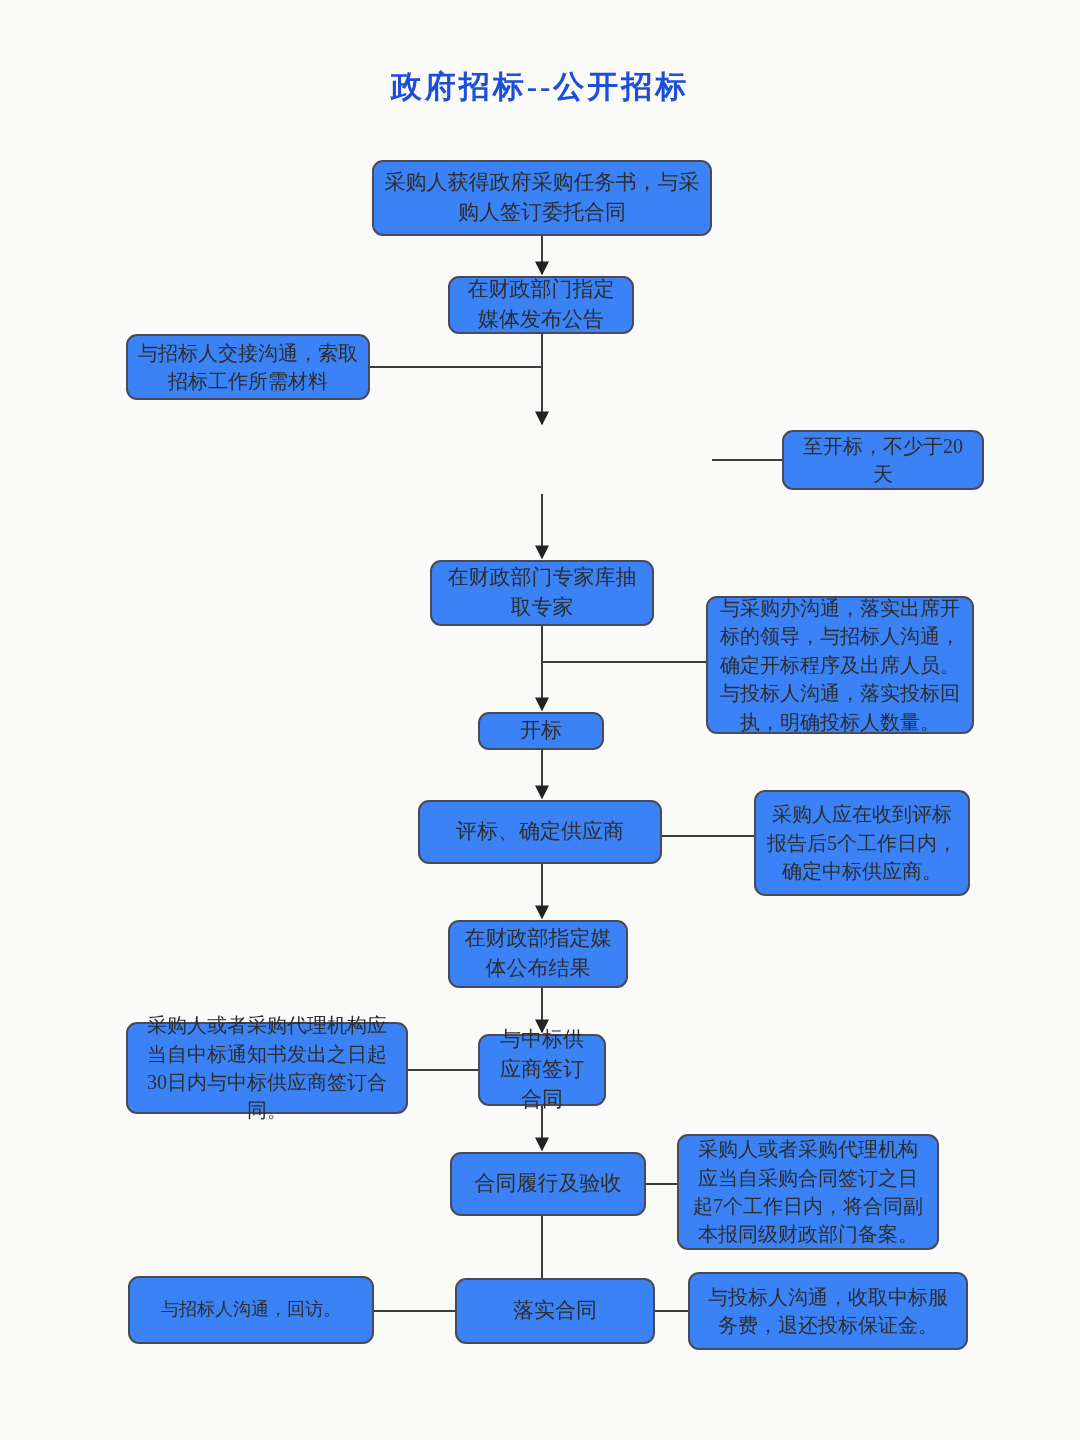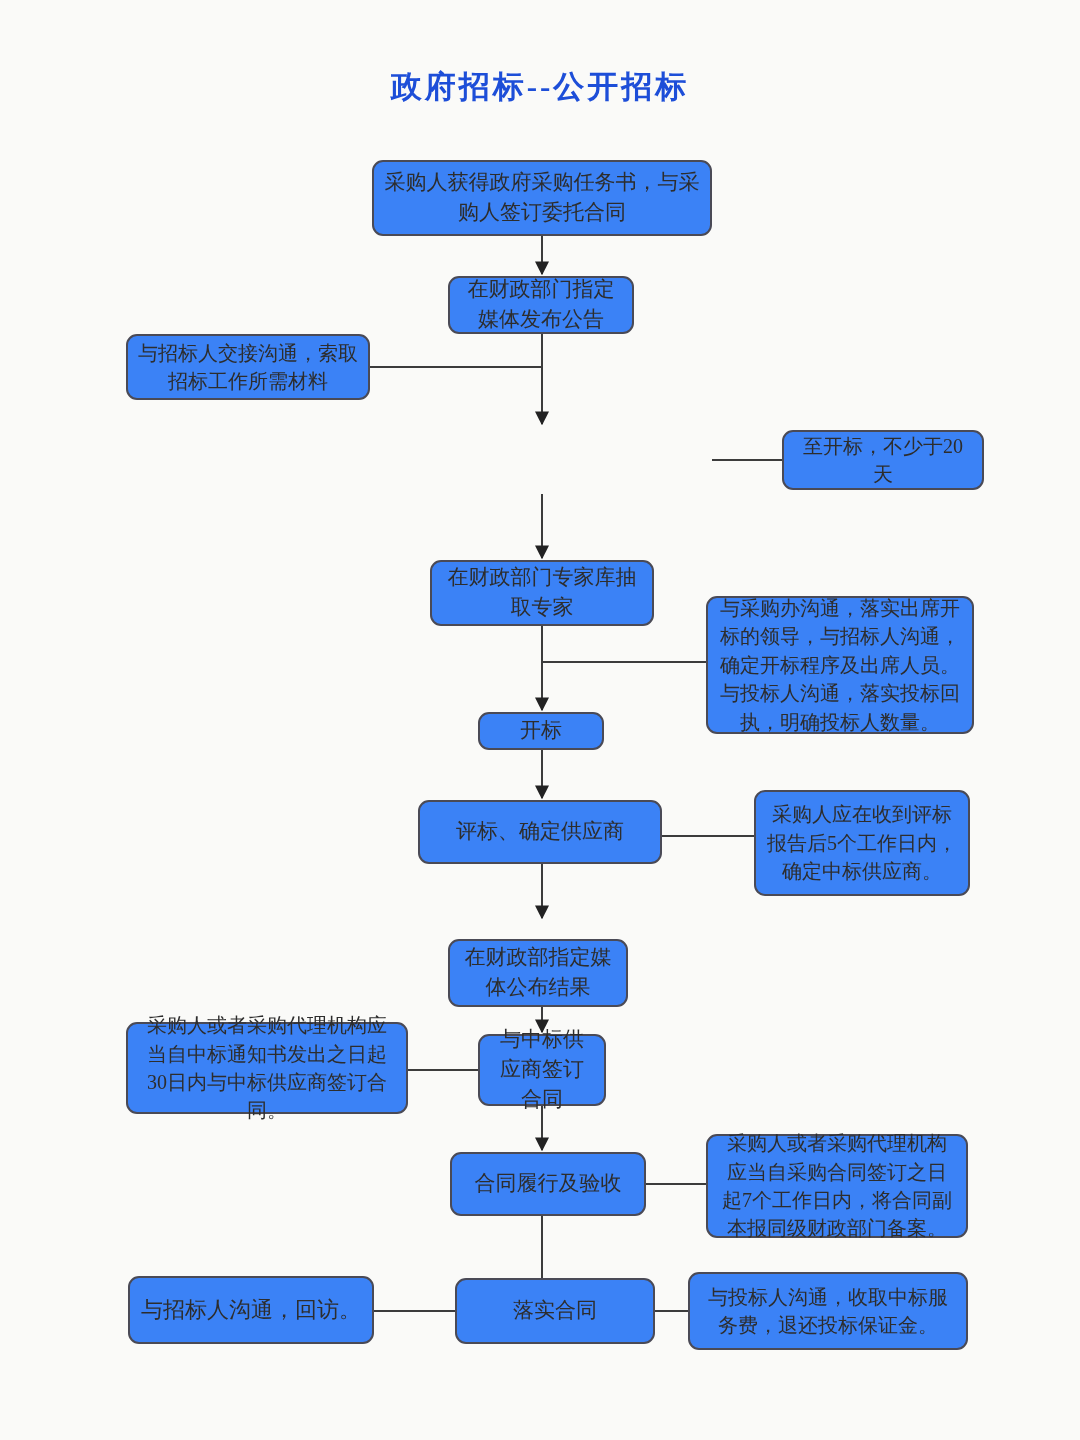--- a/index.html
+++ b/index.html
@@ -100,29 +100,29 @@
   <div class="node main" style="left:430px; top:560px; width:224px; height:66px;">在财政部门专家库抽取专家</div>
 
   <div class="node" style="left:706px; top:596px; width:268px; height:138px;">与采购办沟通，落实出席开标的领导，与招标人沟通，确定开标程序及出席人员。与投标人沟通，落实投标回执，明确投标人数量。</div>
 
   <div class="node main" style="left:478px; top:712px; width:126px; height:38px;">开标</div>
 
   <div class="node main" style="left:418px; top:800px; width:244px; height:64px;">评标、确定供应商</div>
 
   <div class="node" style="left:754px; top:790px; width:216px; height:106px;">采购人应在收到评标报告后5个工作日内，确定中标供应商。</div>
 
-  <div class="node main" style="left:448px; top:939px; width:180px; height:68px;">在财政部指定媒体公布结果</div>
+  <div class="node main" style="left:448px; top:920px; width:180px; height:68px;">在财政部指定媒体公布结果</div>
 
   <div class="node" style="left:126px; top:1022px; width:282px; height:92px;">采购人或者采购代理机构应当自中标通知书发出之日起30日内与中标供应商签订合同。</div>
 
   <div class="node main" style="left:478px; top:1034px; width:128px; height:72px;">与中标供应商签订合同</div>
 
   <div class="node main" style="left:450px; top:1152px; width:196px; height:64px;">合同履行及验收</div>
 
-  <div class="node" style="left:706px; top:1134px; width:262px; height:104px;">采购人或者采购代理机构应当自采购合同签订之日起7个工作日内，将合同副本报同级财政部门备案。</div>
+  <div class="node" style="left:677px; top:1134px; width:262px; height:116px;">采购人或者采购代理机构应当自采购合同签订之日起7个工作日内，将合同副本报同级财政部门备案。</div>
 
-  <div class="node" style="left:128px; top:1276px; width:246px; height:68px; font-size:22px;">与招标人沟通，回访。</div>
+  <div class="node" style="left:128px; top:1276px; width:246px; height:68px; font-size:18px;">与招标人沟通，回访。</div>
 
   <div class="node main" style="left:455px; top:1278px; width:200px; height:66px;">落实合同</div>
 
   <div class="node" style="left:688px; top:1272px; width:280px; height:78px;">与投标人沟通，收取中标服务费，退还投标保证金。</div>
 
 </div>
 
 </body></html>

